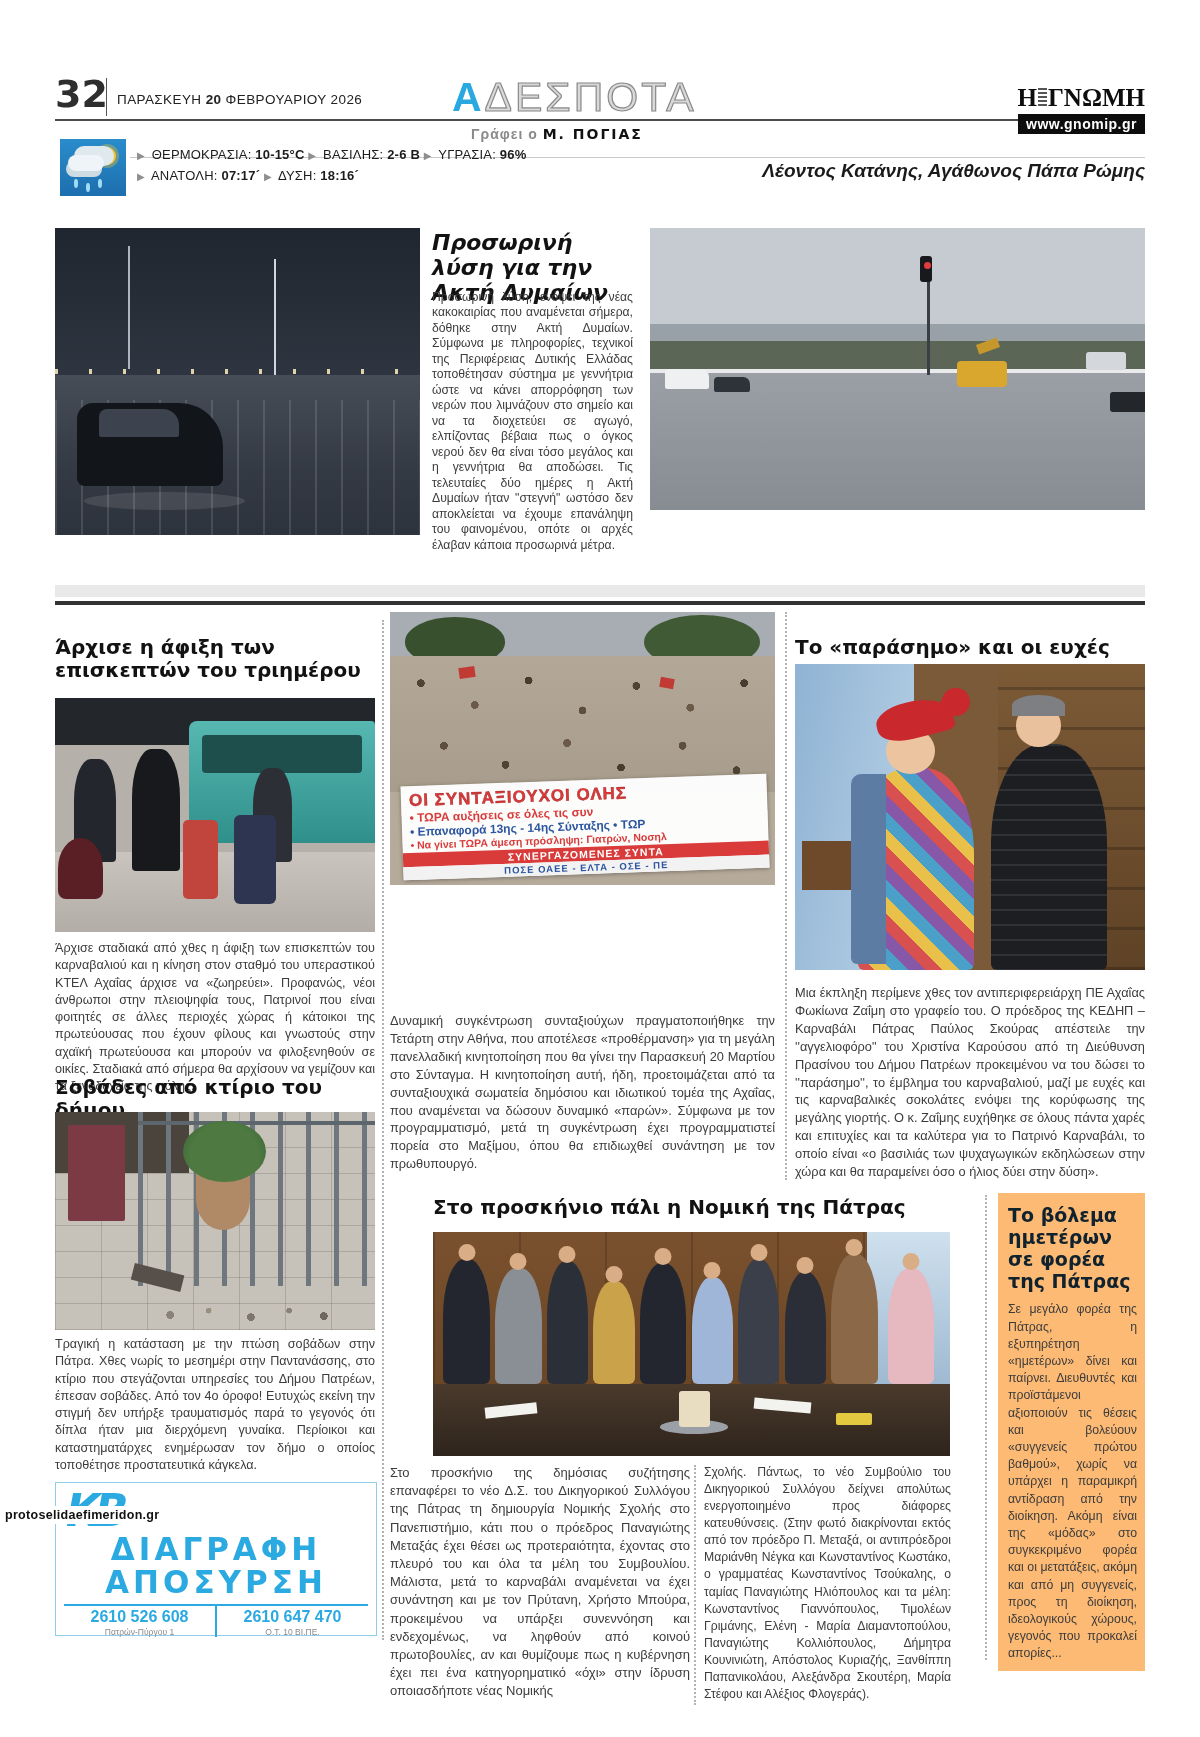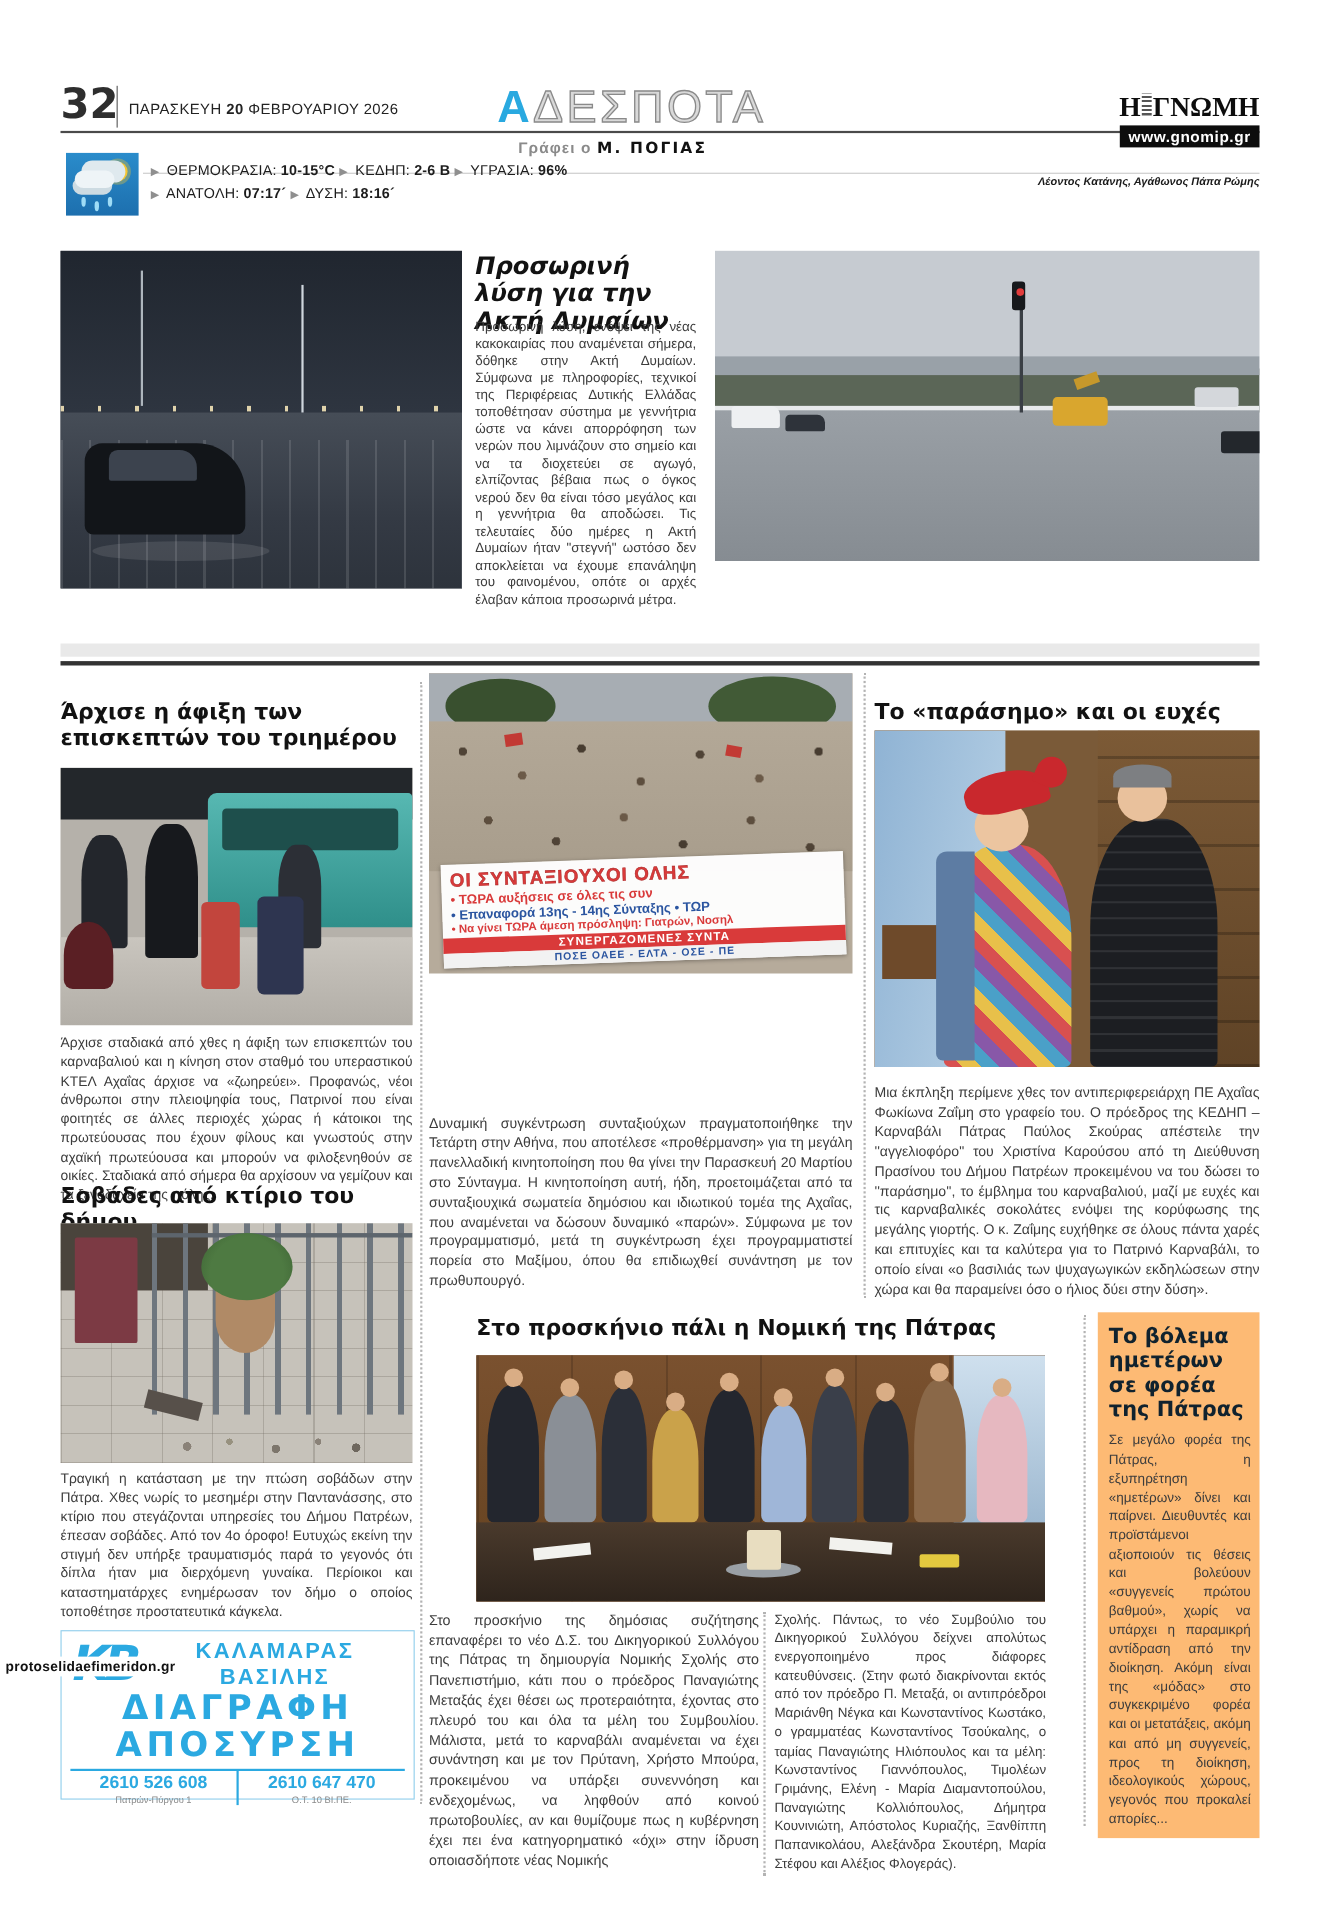--- a/index.html
+++ b/index.html
@@ -24,21 +24,21 @@
   .brand-url{margin-top:2px;background:#0d0d0d;color:#fff;font-weight:700;font-size:14px;padding:2px 8px;display:inline-block;letter-spacing:.5px;}
   .subrule{left:130px;top:157px;width:1015px;height:1px;background:#c9c9c9;}
   
   .wicon{left:60px;top:139px;width:66px;height:57px;background:linear-gradient(#2a8ccb,#1d6fae);}
   .wsun{position:absolute;right:10px;top:8px;width:18px;height:18px;border-radius:50%;background:#f4c531;box-shadow:0 0 0 3px rgba(244,197,49,.35);}
   .wcloud{position:absolute;left:8px;top:16px;width:36px;height:16px;border-radius:12px;background:#eef4f7;box-shadow:8px -7px 0 2px #dfe9ee,-2px 6px 0 0 #cddbe2;}
   .wdrop{position:absolute;width:4px;height:9px;border-radius:50% 50% 60% 60%;background:#9fdcf6;}
   .wline{font-size:13px;color:#1c1c1c;letter-spacing:.2px;white-space:nowrap;}
   .wline b{font-weight:700;}
   .warr{color:#8f8f8f;font-size:10px;margin-right:3px;}
-  .saints{right:55px;top:160px;font-size:10px;font-style:italic;font-weight:700;color:#1a1a1a;text-align:left;}
+  .saints{right:55px;top:160px;font-size:19px;font-style:italic;font-weight:700;color:#1a1a1a;text-align:left;}
   
   .headline{font-family:"DejaVu Sans",sans-serif;font-weight:700;color:#121212;line-height:1.14;}
   .bodytext{text-align:justify;color:#3c3c3c;}
   
   .photo{position:absolute;overflow:hidden;background:#999;}
   .ph{position:absolute;}
   .p7person{position:absolute;border-radius:46% 46% 6px 6px;}
   .p7person::before{content:"";position:absolute;top:-15px;left:50%;transform:translateX(-50%);width:17px;height:17px;border-radius:50%;background:#d9ad85;}
   
   .greyband{left:55px;top:585px;width:1090px;height:12px;background:#e9e9e9;}
@@ -103,21 +103,21 @@
     <div class="wcloud"></div>
     <div class="wdrop" style="left:14px;top:40px;"></div>
     <div class="wdrop" style="left:26px;top:44px;"></div>
     <div class="wdrop" style="left:38px;top:40px;"></div>
   </div>
   <div class="abs wline" style="left:137px;top:147px;">
     <span class="warr">▶</span>
     <span>ΘΕΡΜΟΚΡΑΣΙΑ:</span>
     <b>10-15°C</b>
     <span class="warr">▶</span>
-    <span>ΚΕΔΗΠ:</span>
+    <span>ΒΑΣΙΛΗΣ:</span>
     <b>2-6 Β</b>
     <span class="warr">▶</span>
     <span>ΥΓΡΑΣΙΑ:</span>
     <b>96%</b>
   </div>
   <div class="abs wline" style="left:137px;top:168px;">
     <span class="warr">▶</span>
     <span>ΑΝΑΤΟΛΗ:</span>
     <b>07:17´</b>
     <span class="warr">▶</span>
@@ -194,24 +194,20 @@
     <div class="ph" style="left:40%;top:4%;width:26%;height:28%;background:radial-gradient(circle at 50% 60%,#4e7a42 60%,#3c6133);border-radius:50%;"></div>
     <div class="ph" style="left:24%;top:72%;width:16%;height:8%;background:#57504a;transform:rotate(14deg);"></div>
     <div class="ph" style="left:30%;bottom:2%;width:60%;height:10%;background:radial-gradient(circle 4px at 10% 50%,#8a8278 95%,transparent),radial-gradient(circle 3px at 30% 30%,#97917f 95%,transparent),radial-gradient(circle 4px at 52% 60%,#7d766c 95%,transparent),radial-gradient(circle 3px at 72% 30%,#8a8278 95%,transparent),radial-gradient(circle 4px at 90% 55%,#6e675e 95%,transparent);"></div>
   </div>
 
   <div class="abs bodytext" style="left:55px;top:1336px;width:320px;font-size:12.6px;line-height:1.37;">Τραγική η κατάσταση με την πτώση σοβάδων στην Πάτρα. Χθες νωρίς το μεσημέρι στην Παντανάσσης, στο κτίριο που στεγάζονται υπηρεσίες του Δήμου Πατρέων, έπεσαν σοβάδες. Από τον 4ο όροφο! Ευτυχώς εκείνη την στιγμή δεν υπήρξε τραυματισμός παρά το γεγονός ότι δίπλα ήταν μια διερχόμενη γυναίκα. Περίοικοι και καταστηματάρχες ενημέρωσαν τον δήμο ο οποίος τοποθέτησε προστατευτικά κάγκελα.</div>
 
   <div class="abs ad">
     <div class="ad-top">
       <div class="kb">KB</div>
-      <div class="ad-name">
-        <div>ΚΑΛΑΜΑΡΑΣ</div>
-        <div>ΒΑΣΙΛΗΣ</div>
-      </div>
     </div>
     <div class="ad-big">ΔΙΑΓΡΑΦΗ</div>
     <div class="ad-big">ΑΠΟΣΥΡΣΗ</div>
     <div class="ad-phones">
       <div class="ad-phone">
         <div class="ph-num">2610 526 608</div>
         <div class="ph-addr">Πατρών-Πύργου 1</div>
       </div>
       <div class="ad-phone">
         <div class="ph-num">2610 647 470</div>

